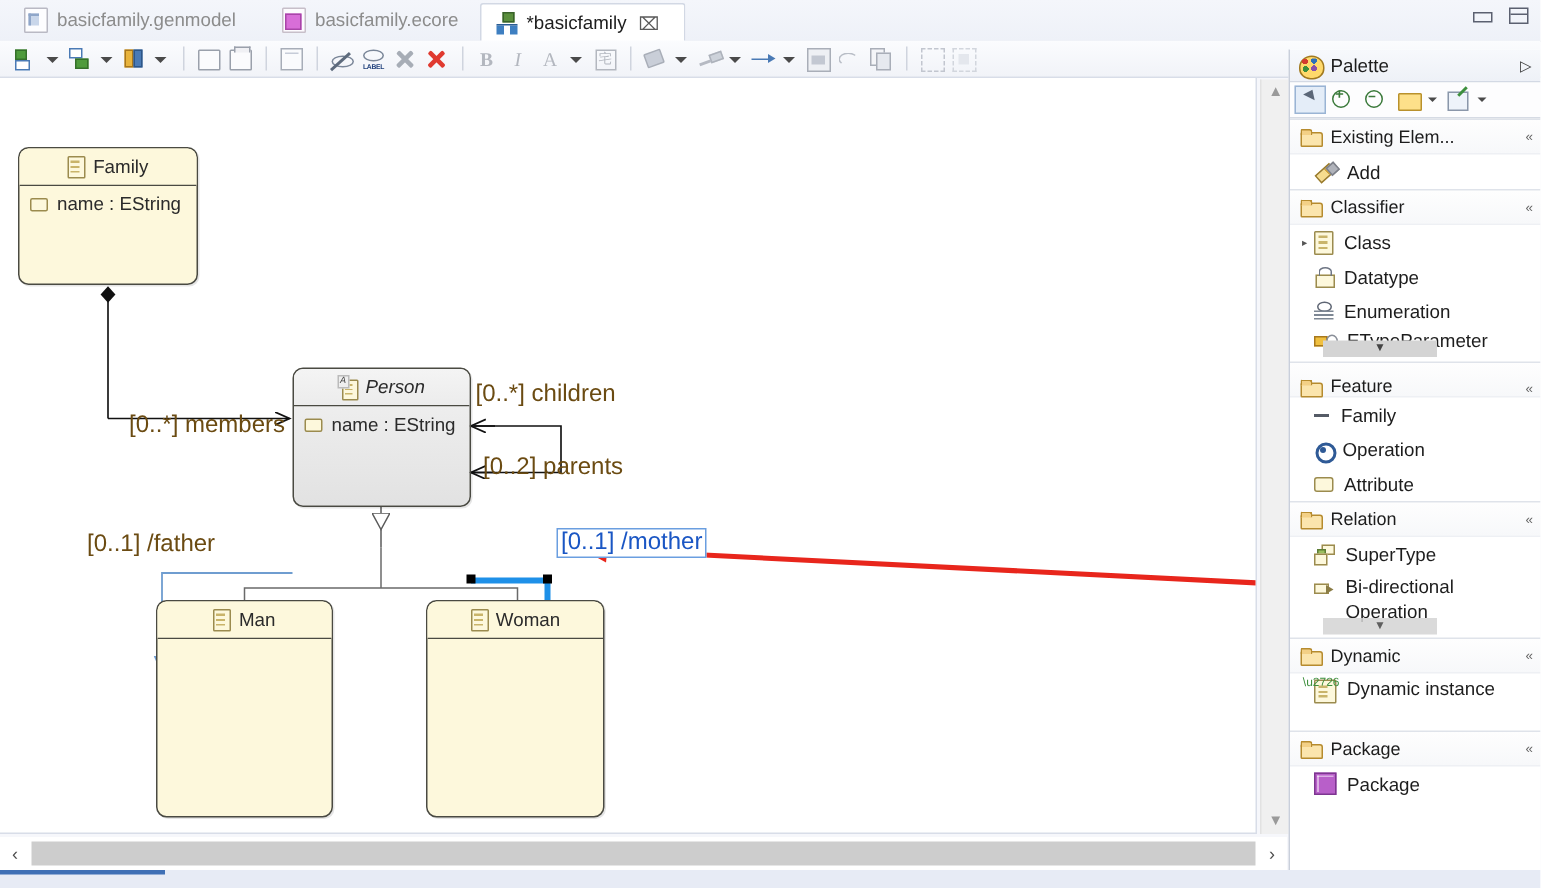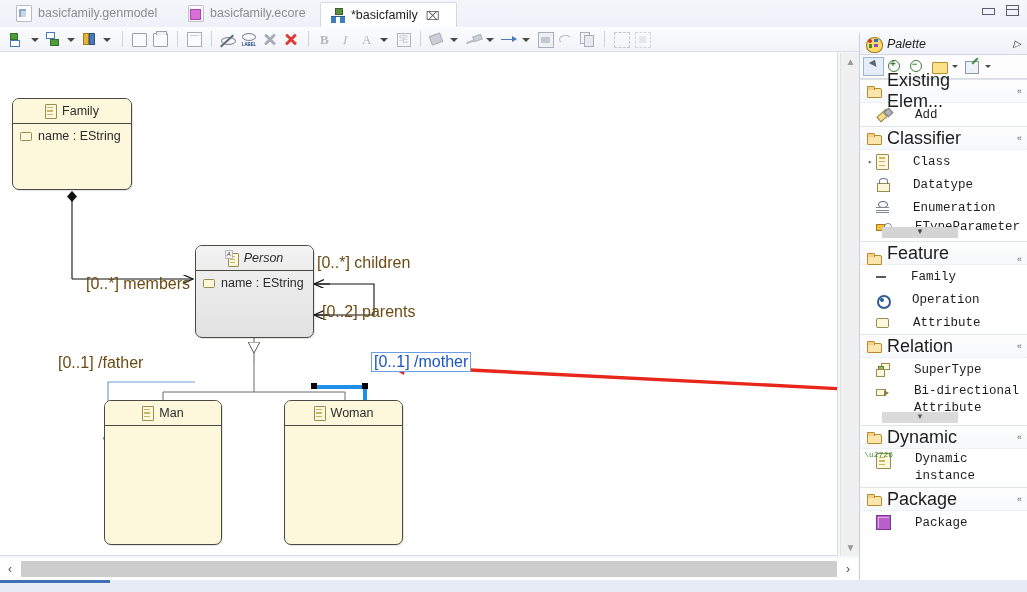--- a/index.html
+++ b/index.html
@@ -175,21 +175,21 @@
   .elabel.sel{color:#1a56c4;border:1px solid #6a9ee0;background:#ffffff;
     padding:0 2px;}
 
   svg.diag{position:absolute;left:0;top:0;width:838px;height:504px;overflow:visible;}
   .handle{position:absolute;width:6px;height:6px;background:#000;}
 
   
   .palette{position:absolute;left:859px;top:33px;width:168px;height:547px;
     background:#ffffff;border-left:1px solid #c9cfdb;box-sizing:border-box;}
   .pal-head{height:21px;background:linear-gradient(to bottom,#f7f9fc,#eef1f7);
-    border-bottom:1px solid #d3d9e4;display:flex;align-items:center;padding:0 6px;gap:6px;font-style:italic;}
+    border-bottom:1px solid #d3d9e4;display:flex;align-items:center;padding:0 6px;gap:6px;}
   .pal-head .ptitle{font-size:12.5px;color:#1d1d1d;flex:1 1 auto;}
   .pal-icon{width:15px;height:14px;position:relative;flex:0 0 15px;}
   .pal-icon:before{content:"";position:absolute;left:0;top:0;width:15px;height:14px;
     border-radius:50% 50% 45% 45%;background:#ffd96b;border:1px solid #a1791f;}
   .pal-icon:after{content:"";position:absolute;left:2px;top:2px;width:11px;height:9px;
     background:
       radial-gradient(circle 2px at 2px 2px,#d43b2f 0 2px,transparent 2px),
       radial-gradient(circle 2px at 8px 1.5px,#2d6fb8 0 2px,transparent 2px),
       radial-gradient(circle 2px at 2.5px 7px,#3d8f3d 0 2px,transparent 2px),
       radial-gradient(circle 2px at 8px 6.5px,#8a4fa8 0 2px,transparent 2px);}
@@ -214,30 +214,30 @@
     background:#eef3fa;border:1px solid #8b97aa;}
   .pt-noteatt:before{content:"";position:absolute;left:9px;top:3px;width:8px;height:2px;
     background:#3d8f3d;transform:rotate(-45deg);z-index:2;}
   .pdrop{width:10px;height:19px;position:relative;flex:0 0 10px;}
   .pdrop:after{content:"";position:absolute;left:1px;top:8px;width:0;height:0;
     border-left:3.5px solid transparent;border-right:3.5px solid transparent;border-top:3.5px solid #4a4a4a;}
 
   .pal-group{height:22px;display:flex;align-items:center;gap:6px;padding:0 7px;
     border-top:1px solid #dfe3ea;border-bottom:1px solid #eef0f4;
     background:linear-gradient(to bottom,#fefefe,#f7f8fa);}
-  .pal-group .gname{font-size:18px;color:#1d1d1d;flex:1 1 auto;}
+  .pal-group .gname{font-size:12px;color:#1d1d1d;flex:1 1 auto;}
   .folder-icon{width:14px;height:11px;position:relative;flex:0 0 14px;}
   .folder-icon:before{content:"";position:absolute;left:0;top:2px;width:13px;height:8px;
     background:#fbe5ad;border:1px solid #b68b2e;border-radius:1px 2px 1px 1px;}
   .folder-icon:after{content:"";position:absolute;left:0;top:0px;width:6px;height:3px;
     background:#f3d086;border:1px solid #b68b2e;border-bottom:none;border-radius:1px 2px 0 0;}
   .chev{font-size:9px;color:#666;letter-spacing:-2px;}
 
-  .pal-item{height:23px;display:flex;align-items:center;gap:24px;padding:0 7px 0 16px;
-    font-size:12.5px;color:#1d1d1d;white-space:nowrap;font-family:Liberation Mono, monospace;}
+  .pal-item{height:23px;display:flex;align-items:center;gap:7px;padding:0 7px 0 16px;
+    font-size:12.5px;color:#1d1d1d;white-space:nowrap;}
   .pal-item.two{height:36px;align-items:flex-start;padding-top:2px;}
   .pal-item.two .plabel{line-height:17px;white-space:normal;}
   .pal-item.sel{background:#fde2b4;border:1px solid #e8b97a;box-sizing:border-box;
     margin:0 2px 0 14px;padding-left:2px;width:128px;}
   .pal-item .expander{position:absolute;left:8px;font-size:7px;color:#555;}
   .pi-wrap{position:relative;}
 
   
   .i-pencil{width:15px;height:14px;position:relative;flex:0 0 15px;}
   .i-pencil:before{content:"";position:absolute;left:1px;top:4px;width:11px;height:5px;
@@ -599,21 +599,21 @@
       <span class="chev">«</span>
     </div>
     <div class="pal-item">
       <span class="i-super">
           <span class="lnk"></span>
         </span>
       <span class="plabel">SuperType</span>
     </div>
     <div class="pal-item two">
       <span class="i-ref" style="margin-top:4px;"></span>
-      <span class="plabel">Bi-directional Attribute</span>
+      <span class="plabel">Bi-directional Operation</span>
     </div>
     <div style="position:relative;height:0;">
       <div class="pal-scroll-up" style="top:-7px;left:22px;width:76px;">▼</div>
     </div>
 
     <div class="pal-group" style="margin-top:6px;">
       <span class="folder-icon"></span>
       <span class="gname">Dynamic</span>
       <span class="chev">«</span>
     </div>

